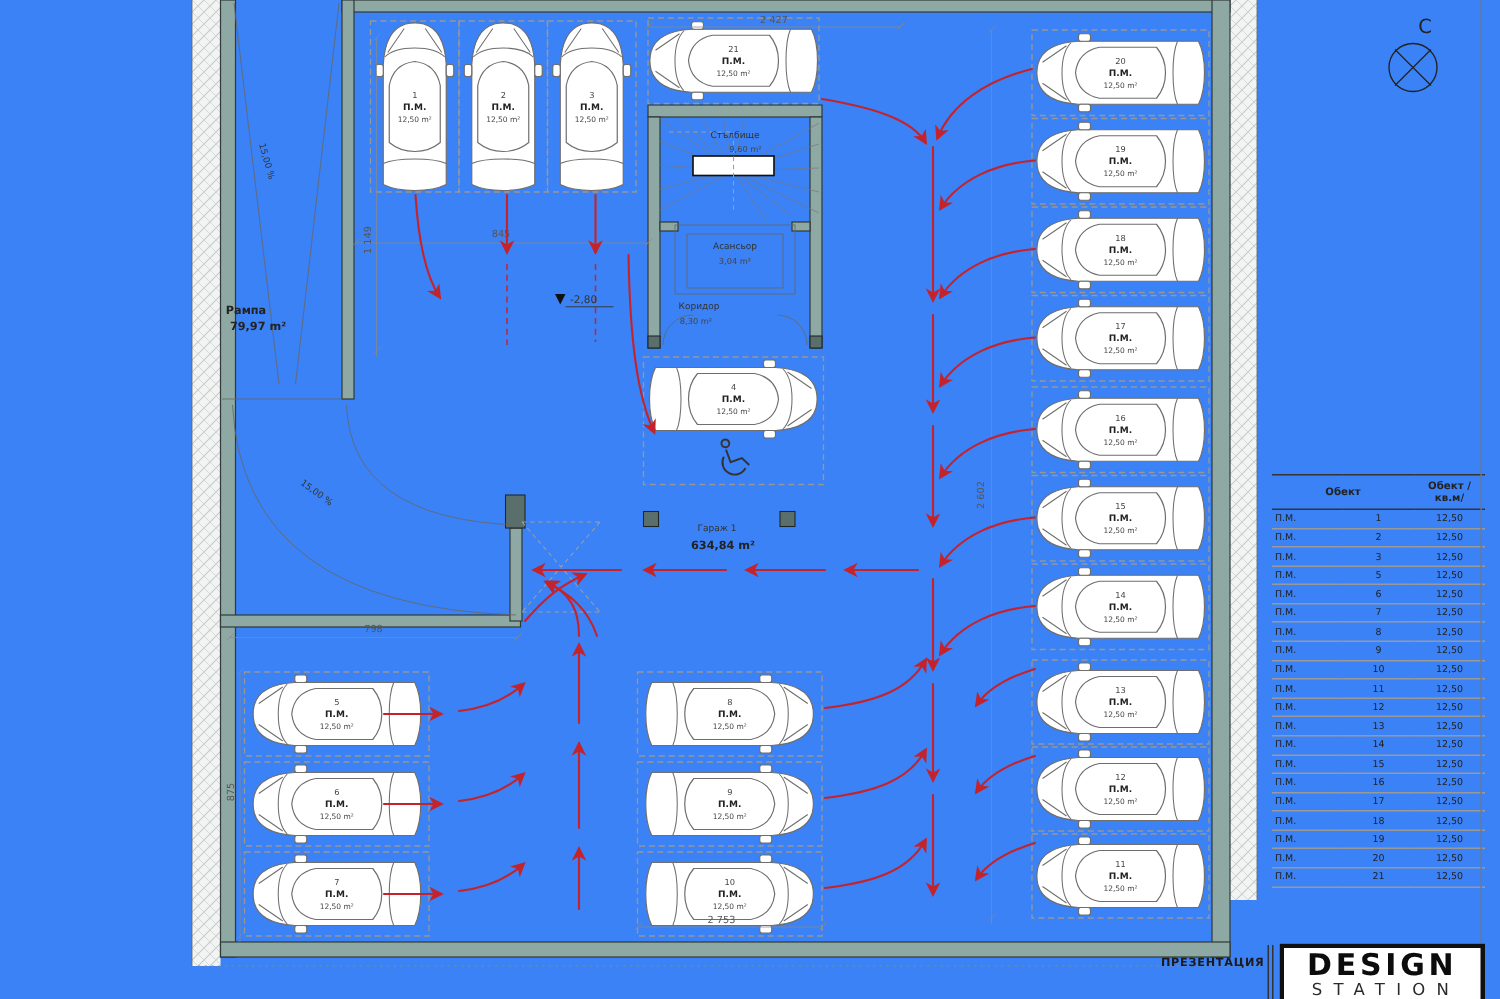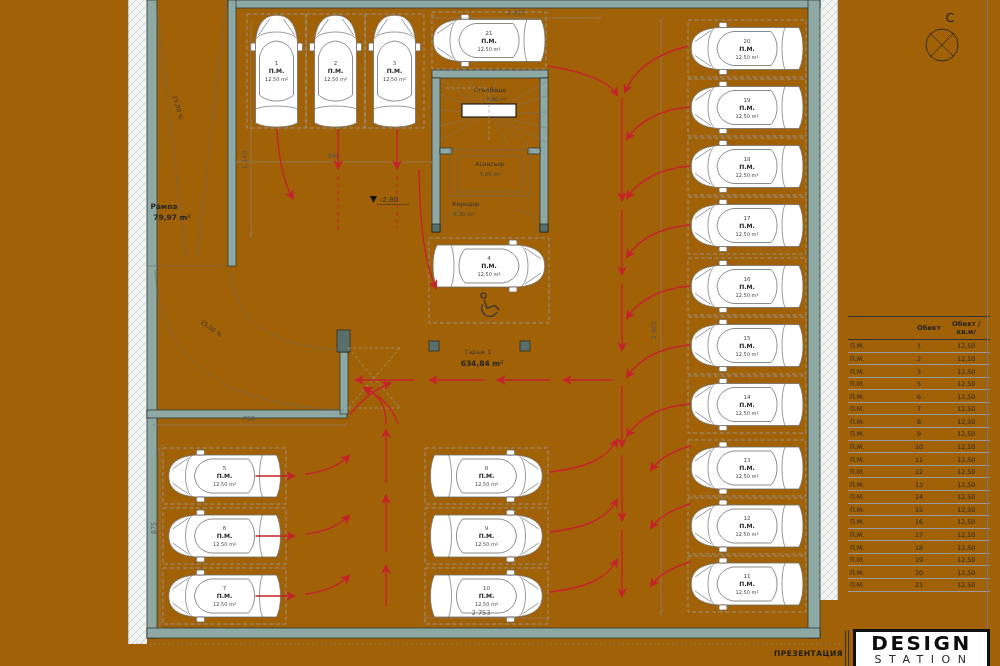--- a/index.html
+++ b/index.html
@@ -1,16 +1,16 @@
 <!DOCTYPE html>
 <html><head>
 <meta charset="utf-8">
 <style>
   html,body{margin:0;padding:0;background:#fff;}
-  .canvas{position:relative;width:1000px;height:666px;background:#a16207;overflow:hidden;
+  .canvas{position:relative;width:1000px;height:666px;background:#3b82f6;overflow:hidden;
           font-family:"DejaVu Sans",sans-serif;}
   svg text{font-family:"DejaVu Sans",sans-serif;fill:#333;}
 
   
   .w{fill:#8ea8a3;stroke:#2f3a38;stroke-width:0.8;}
   .pl{fill:#5a6f6b;stroke:#1d2524;stroke-width:0.7;}
   .bay{fill:none;stroke:#979797;stroke-width:0.9;stroke-dasharray:4 2.6;}
   .thin{stroke:#666;stroke-width:0.55;fill:none;}
   .fan{stroke:#777;stroke-width:0.45;fill:none;}
   .dimline{stroke:#888;stroke-width:0.5;fill:none;}
@@ -27,30 +27,30 @@
   .room-b{font-size:7.5px;font-weight:bold;fill:#222;text-anchor:middle;}
   .room-s{font-size:6px;fill:#333;text-anchor:middle;}
   .room-xs{font-size:5.5px;fill:#444;text-anchor:middle;}
   .dim{font-size:6.5px;fill:#555;text-anchor:middle;}
   .north-c{font-size:13px;fill:#222;text-anchor:middle;}
   .lvl{font-size:7px;fill:#333;}
 
   
   .side-table{position:absolute;left:848px;top:316px;width:142px;color:#222;}
   .side-table table{width:100%;border-collapse:collapse;table-layout:fixed;}
-  .side-table th{font-size:6.8px;font-weight:bold;text-align:right;
+  .side-table th{font-size:6.8px;font-weight:bold;text-align:center;
                  border-top:1.2px solid #333;border-bottom:1.2px solid #333;
                  padding:3px 2px;}
   .side-table th.a{text-align:center;}
   .side-table td{font-size:6.3px;border-bottom:0.6px solid #999;padding:2.4px 2px 2.2px 2px;}
   .side-table td.n{text-align:center;}
   .side-table td.a{text-align:center;}
 
   
-  .pres{position:absolute;right:157px;top:637px;text-align:right;color:#1b1b1b;white-space:nowrap;margin-top:12px;}
+  .pres{position:absolute;right:157px;top:637px;text-align:right;color:#1b1b1b;white-space:nowrap;}
   .pres .l1{font-size:7.5px;font-weight:bold;letter-spacing:0.5px;}
   .pres .l2{font-size:8.6px;font-weight:bold;border-bottom:1px solid #1b1b1b;padding-bottom:0.5px;}
   .pres .l3{font-size:8px;font-weight:bold;margin-top:1px;}
 
   .tsep{position:absolute;left:845px;top:630px;height:36px;width:2px;
         border-left:1px solid #333;border-right:1px solid #333;}
   .frameline{position:absolute;left:987px;top:0;height:666px;width:0;border-left:1px solid #777;}
 
   .logo{position:absolute;left:853px;top:629px;width:137px;height:42px;box-sizing:border-box;
         border:3px solid #101010;background:#fff;text-align:center;overflow:hidden;}

